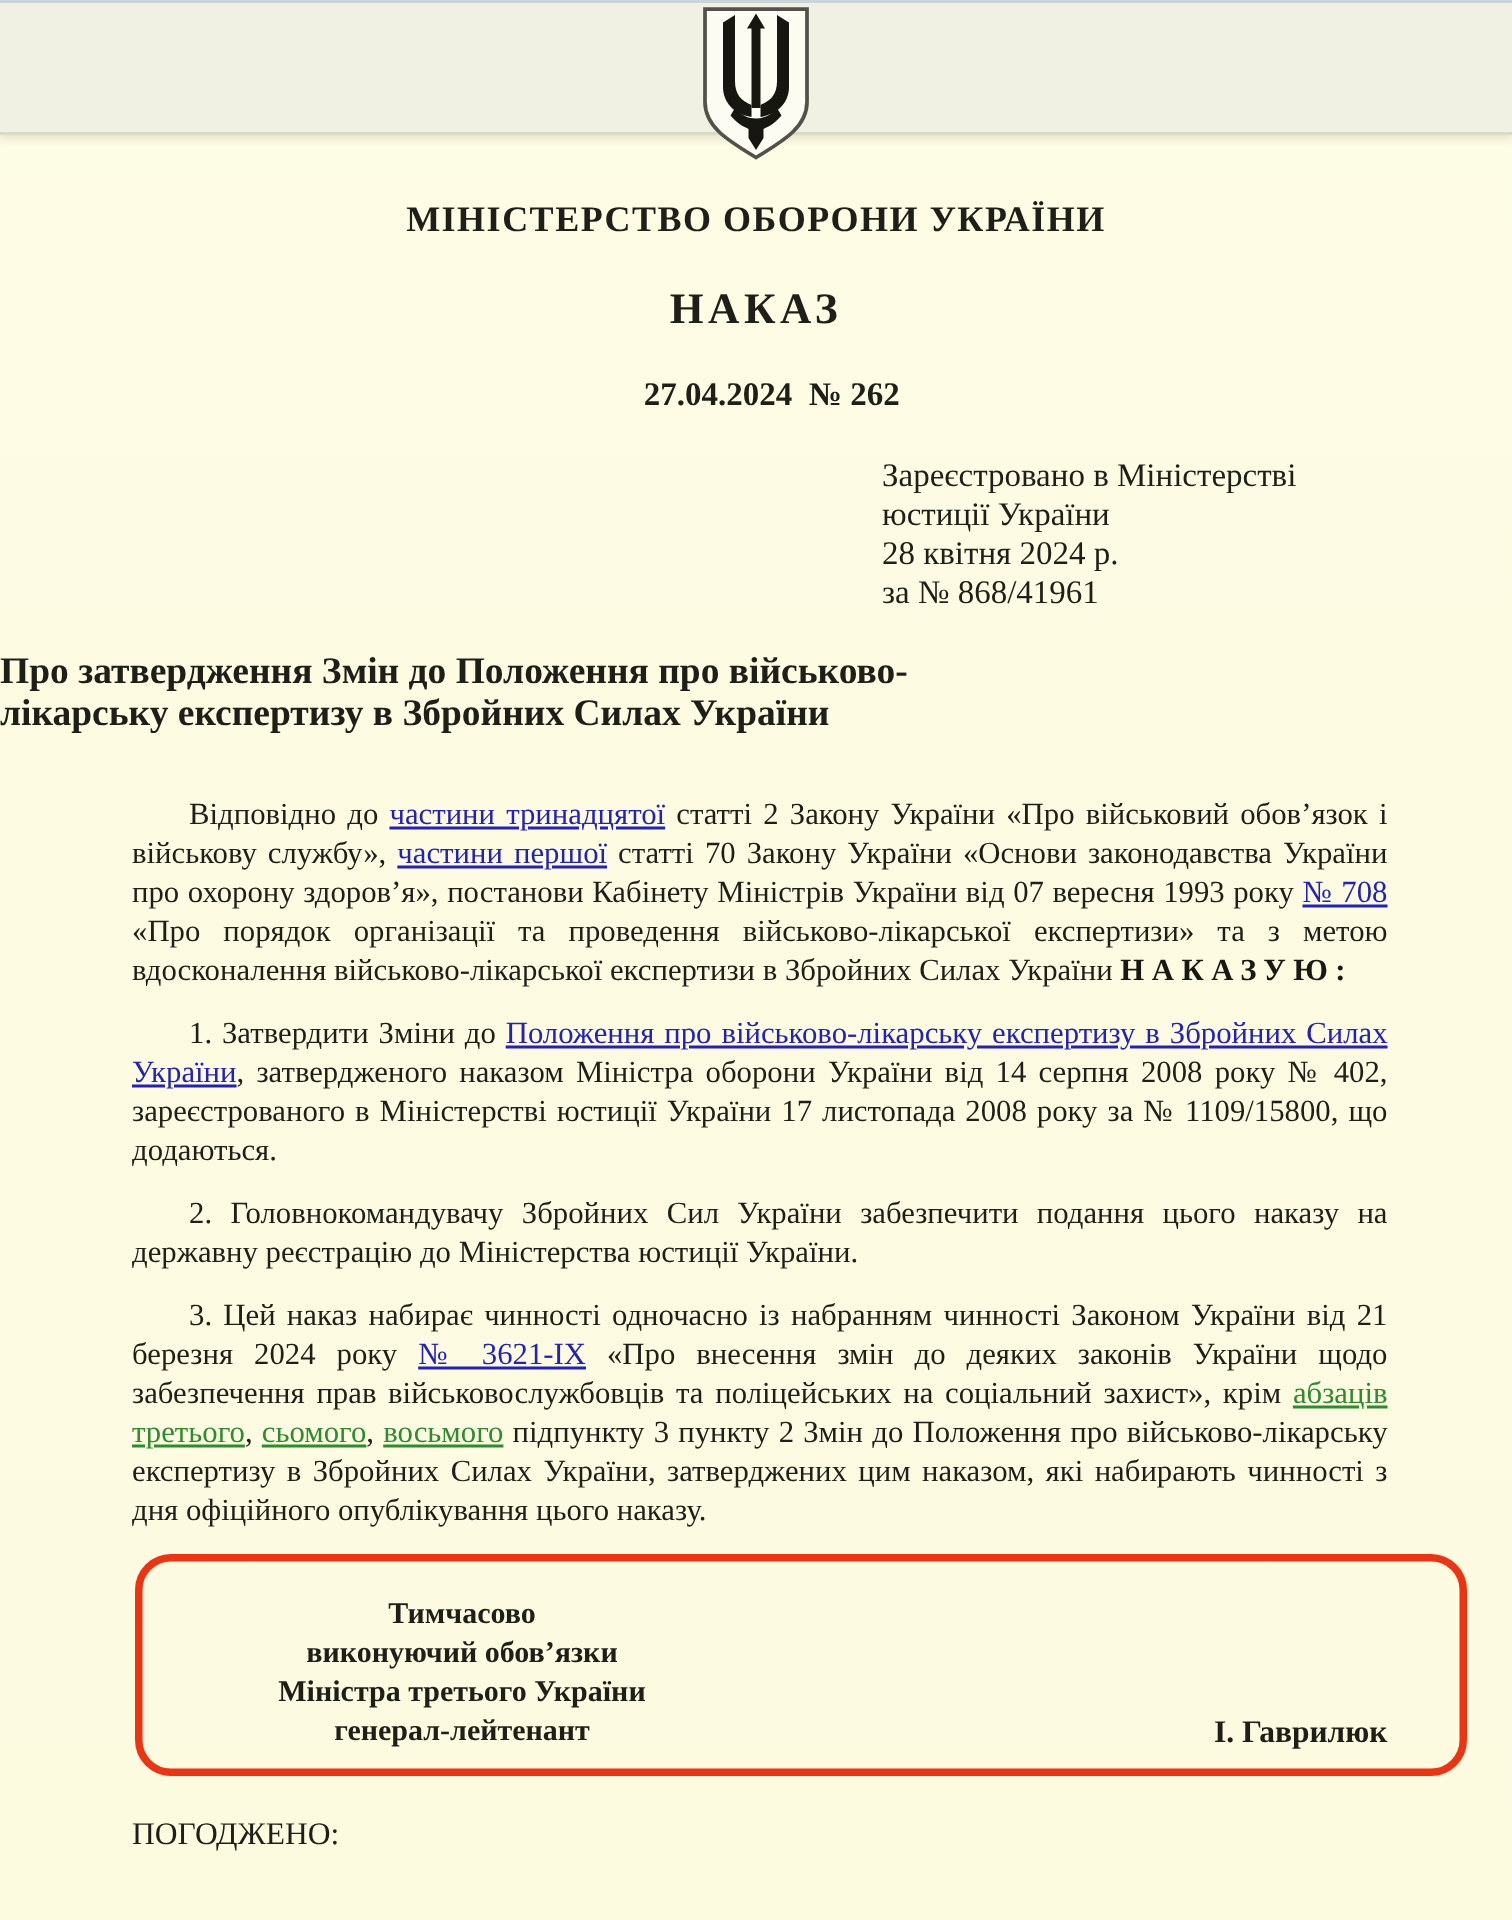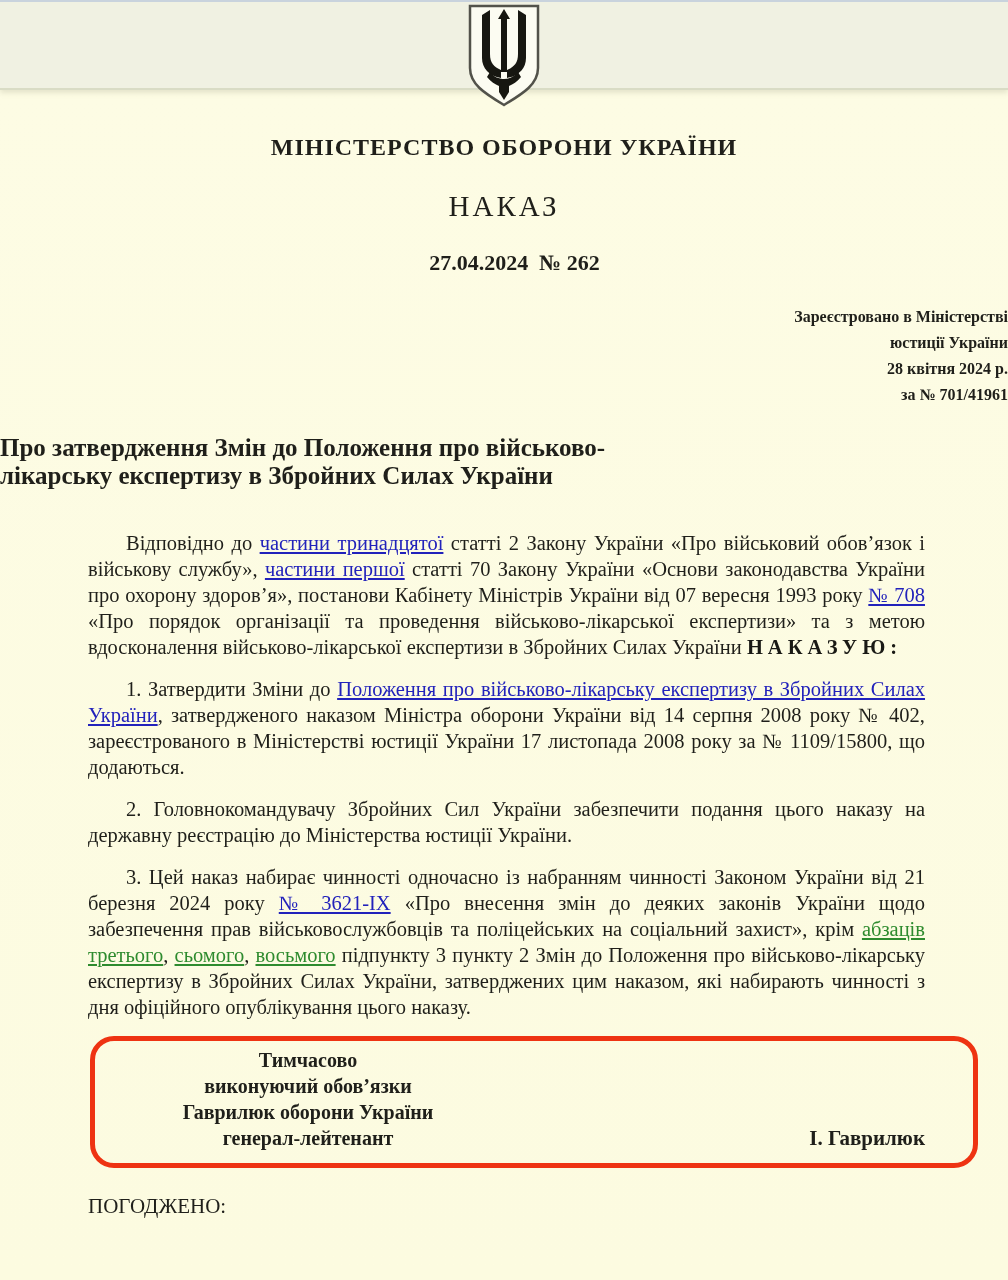--- a/index.html
+++ b/index.html
@@ -39,37 +39,36 @@
     margin-top:134px;
     text-align:center;
     font-size:24px;
     font-weight:bold;
     letter-spacing:1px;
   }
   .order-label{
     margin-top:29px;
     text-align:center;
     font-size:29px;
-    font-weight:normal;
+    font-weight:bold;
     letter-spacing:3px;
   }
   .date-number{
     margin-top:27px;
     text-align:center;
     font-size:22px;
     font-weight:bold;
     padding-left:21px;
   }
   .registration{
     margin-top:28px;
     margin-left:588px;
-    font-size:16px;
-    font-weight:bold;
+    font-size:22px;
+    font-weight:normal;
     line-height:26px;
-    text-align:right;
   }
   .doc-title{
     margin-top:26px;
     text-align:left;
     font-size:25px;
     font-weight:bold;
     line-height:28px;
   }
   .paragraphs{
     margin:40px 83px 0 88px;
@@ -87,21 +86,21 @@
   a.link-green{color:#2e8b2e;text-decoration:underline;}
   .order-word{
     font-weight:bold;
     letter-spacing:5px;
     color:#191914;
     text-decoration:none;
   }
   .sig-box{
     box-sizing:border-box;
     margin:8px 30px 0 90px;
-    height:132px;
+    height:148px;
     border:5px solid #ee3312;
     border-radius:24px;
     display:flex;
     justify-content:space-between;
     align-items:flex-end;
     padding:14px 48px 12px 58px;
   }
   .sig-left{
     width:310px;
     text-align:center;
@@ -150,40 +149,40 @@
     <div class="ministry">МІНІСТЕРСТВО ОБОРОНИ УКРАЇНИ</div>
 
     <div class="order-label">НАКАЗ</div>
 
     <div class="date-number">27.04.2024&nbsp;&nbsp;№ 262</div>
 
     <div class="registration">
       <div>Зареєстровано в Міністерстві</div>
       <div>юстиції України</div>
       <div>28 квітня 2024 р.</div>
-      <div>за № 701/41961</div>
+      <div>за № 868/41961</div>
     </div>
 
     <div class="doc-title">
       <div>Про затвердження Змін до Положення про військово-</div>
       <div>лікарську експертизу в Збройних Силах України</div>
     </div>
 
     <div class="paragraphs">
         <p>Відповідно до <a class="link">частини тринадцятої</a> статті 2 Закону України «Про військовий обов’язок і військову службу», <a class="link">частини першої</a> статті 70 Закону України «Основи законодавства України про охорону здоров’я», постанови Кабінету Міністрів України від 07 вересня 1993 року <a class="link">№ 708</a> «Про порядок організації та проведення військово-лікарської експертизи» та з метою вдосконалення військово-лікарської експертизи в Збройних Силах України <span class="order-word">НАКАЗУЮ:</span></p>
         <p>1. Затвердити Зміни до <a class="link">Положення про військово-лікарську експертизу в Збройних Силах України</a>, затвердженого наказом Міністра оборони України від 14 серпня 2008 року № 402, зареєстрованого в Міністерстві юстиції України 17 листопада 2008 року за № 1109/15800, що додаються.</p>
         <p>2. Головнокомандувачу Збройних Сил України забезпечити подання цього наказу на державну реєстрацію до Міністерства юстиції України.</p>
         <p>3. Цей наказ набирає чинності одночасно із набранням чинності Законом України від 21 березня 2024 року <a class="link">№ 3621-IX</a> «Про внесення змін до деяких законів України щодо забезпечення прав військовослужбовців та поліцейських на соціальний захист», крім <a class="link-green">абзаців третього</a>, <a class="link-green">сьомого</a>, <a class="link-green">восьмого</a> підпункту 3 пункту 2 Змін до Положення про військово-лікарську експертизу в Збройних Силах України, затверджених цим наказом, які набирають чинності з дня офіційного опублікування цього наказу.</p>
       </div>
 
     <div class="sig-box">
       <div class="sig-left">
         <div>Тимчасово</div>
         <div>виконуючий обов’язки</div>
-        <div>Гаврилюк оборони України</div>
+        <div>Міністра третього України</div>
         <div>генерал-лейтенант</div>
       </div>
       <div class="sig-name">І. Гаврилюк</div>
     </div>
 
     <div class="approved-heading">ПОГОДЖЕНО:</div>
 
 
   </div>
 </div>

